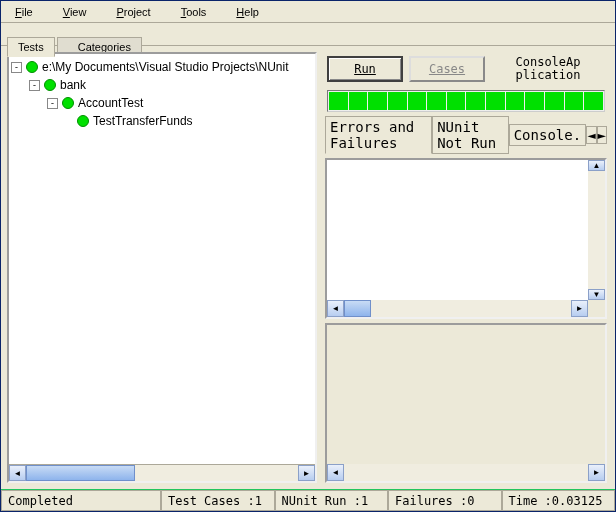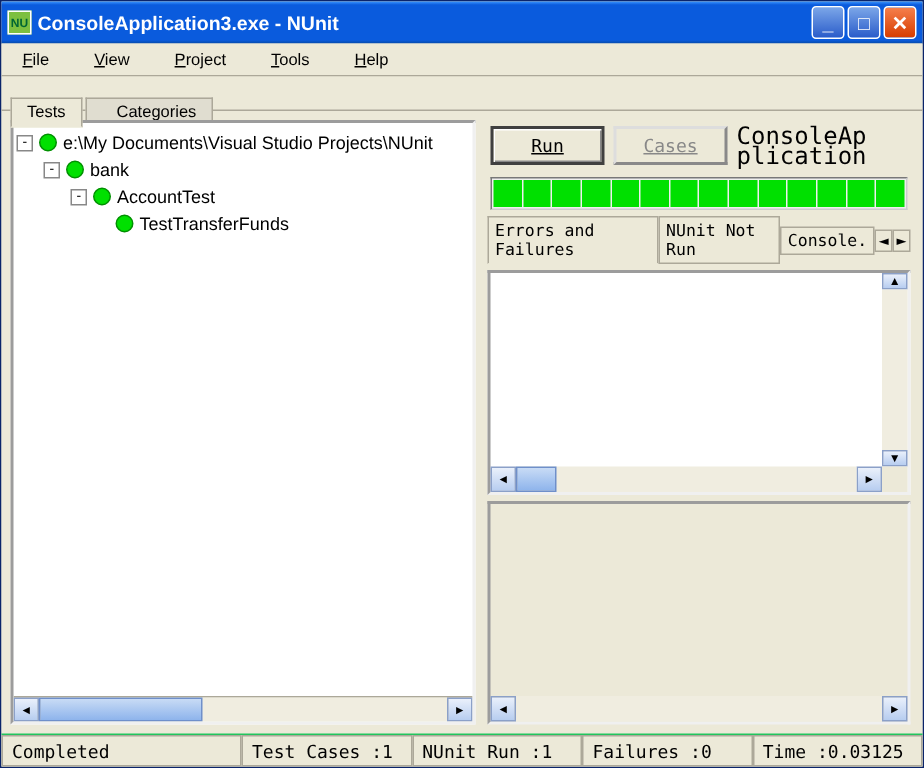--- a/index.html
+++ b/index.html
@@ -28,51 +28,42 @@
 .node-dot { width: 12px; height: 12px; border-radius: 50%; background: #00e000; border: 1px solid #009000; margin-right: 4px; }
 .hscroll { height: 17px; background: #e8e5d8; border-top: 1px solid #aca899; display: flex; align-items: stretch; position: absolute; bottom: 0; left: 0; right: 0; }
 .scroll-arrow { width: 17px; background: linear-gradient(to bottom, #eaf0fb, #b7cdf0); border: 1px solid #8ba0c8; display: flex; align-items: center; justify-content: center; font-size: 8px; cursor: pointer; }
 .scroll-track { flex: 1; background: #f0ede0; position: relative; }
 .scroll-thumb { position: absolute; height: 100%; background: linear-gradient(to bottom, #c8dbf5, #8eb4ec); border: 1px solid #6f8fca; }
 .right-panel { flex: 1; display: flex; flex-direction: column; gap: 4px; }
 .run-row { display: flex; align-items: center; gap: 6px; padding: 4px; }
 .btn { width: 76px; height: 26px; border: 2px outset #ddd; background: #ece9d8; cursor: pointer; font-family: monospace; font-size: 12px; text-decoration: underline; }
 .btn.run { border: 2px solid #404040; box-shadow: inset 1px 1px #fff, inset -1px -1px #888; }
 .btn:disabled { color: #888; cursor: default; }
-.app-label { flex: 1; font-family: monospace; font-size: 16px; line-height: 13px; }
+.app-label { flex: 1; text-align: center; font-family: monospace; font-size: 12px; line-height: 13px; }
 .progress { height: 22px; border: 1px inset #ccc; background: #eee; display: flex; padding: 1px; gap: 1px; margin: 0 4px; }
 .prog-seg { flex: 1; background: #00e000; }
-.result-tabs { display: flex; padding: 0 2px; font-family: monospace; font-size: 11px; align-items: center; }
+.result-tabs { display: flex; padding: 0 2px; font-family: monospace; font-size: 14px; align-items: center; }
 .rtab { padding: 2px 4px; border: 1px solid #aca899; background: #ece9d8; cursor: pointer; }
 .rtab.active { border-bottom: 1px solid #ece9d8; }
 .rtab-nav { width: 14px; text-align: center; border: 1px solid #aca899; cursor: pointer; }
 .pane { flex: 1; background: #fff; border: 2px inset #f0f0f0; position: relative; margin: 0 2px; min-height: 80px; }
 .pane-scroll-h { position: absolute; bottom: 0; right: 17px; left: 0; height: 17px; display: flex; }
 .pane-scroll-v { position: absolute; right: 0; top: 0; bottom: 17px; width: 17px; display: flex; flex-direction: column; }
 .pane-corner { position: absolute; right: 0; bottom: 0; width: 17px; height: 17px; background: #ece9d8; }
 .pane2 { flex: 1; background: #ece9d8; border: 2px inset #f0f0f0; position: relative; margin: 0 2px; min-height: 120px; }
 .statusbar { height: 22px; background: #ece9d8; border-top: 1px solid #22c55e; display: flex; font-family: monospace; font-size: 12px; }
 .status-cell { border: 1px solid #aca899; padding: 2px 6px; display: flex; align-items: center; }
 .status-cell:first-child { width: 160px; }
 .status-cell:nth-child(2), .status-cell:nth-child(3), .status-cell:nth-child(4), .status-cell:nth-child(5) { flex: 1; }
 </style>
 </head>
 <body>
 
 <div class="window">
 
-  <div class="titlebar">
-    <div class="app-icon">NU</div>
-    <div class="title-text">ConsoleApplication3.exe - NUnit</div>
-    <div class="win-btns">
-      <div class="win-btn">_</div>
-      <div class="win-btn">□</div>
-      <div class="win-btn close">✕</div>
-    </div>
-  </div>
 
   <div class="menubar">
     <div class="menu-item"><u>F</u><span></span>ile</div>
     <div class="menu-item"><u>V</u>iew</div>
     <div class="menu-item"><u>P</u>roject</div>
     <div class="menu-item"><u>T</u>ools</div>
     <div class="menu-item"><u>H</u>elp</div>
   </div>
 
   <div class="tabs-row">

